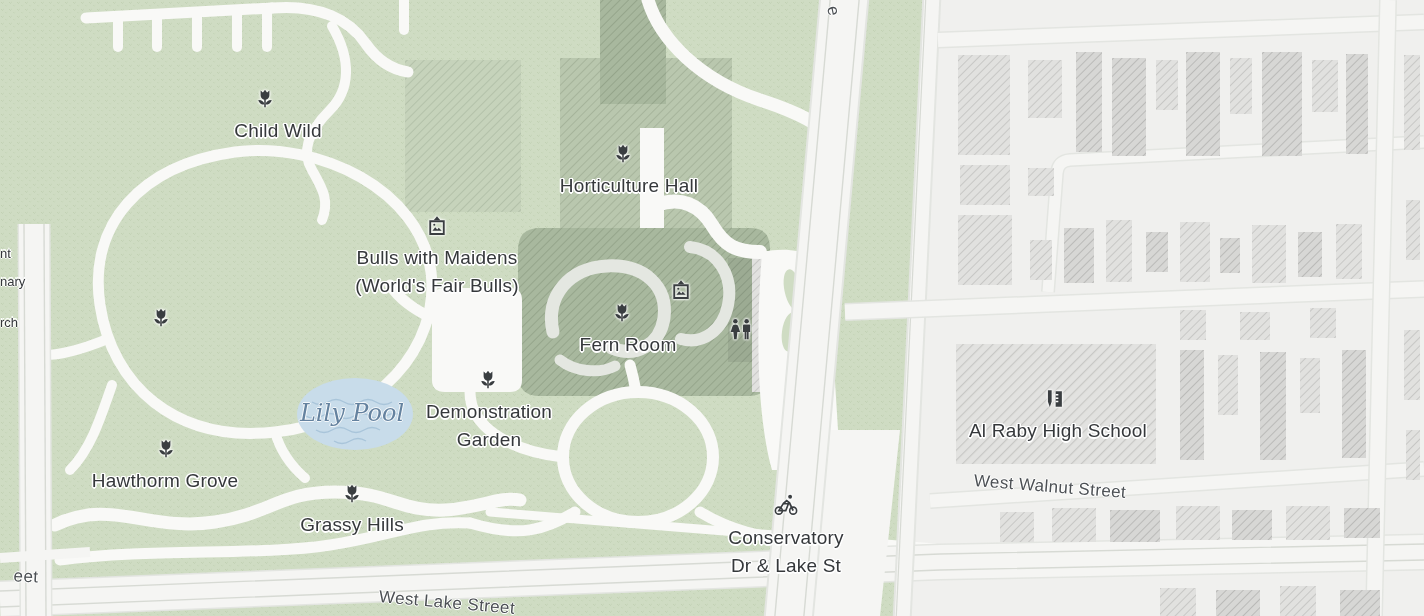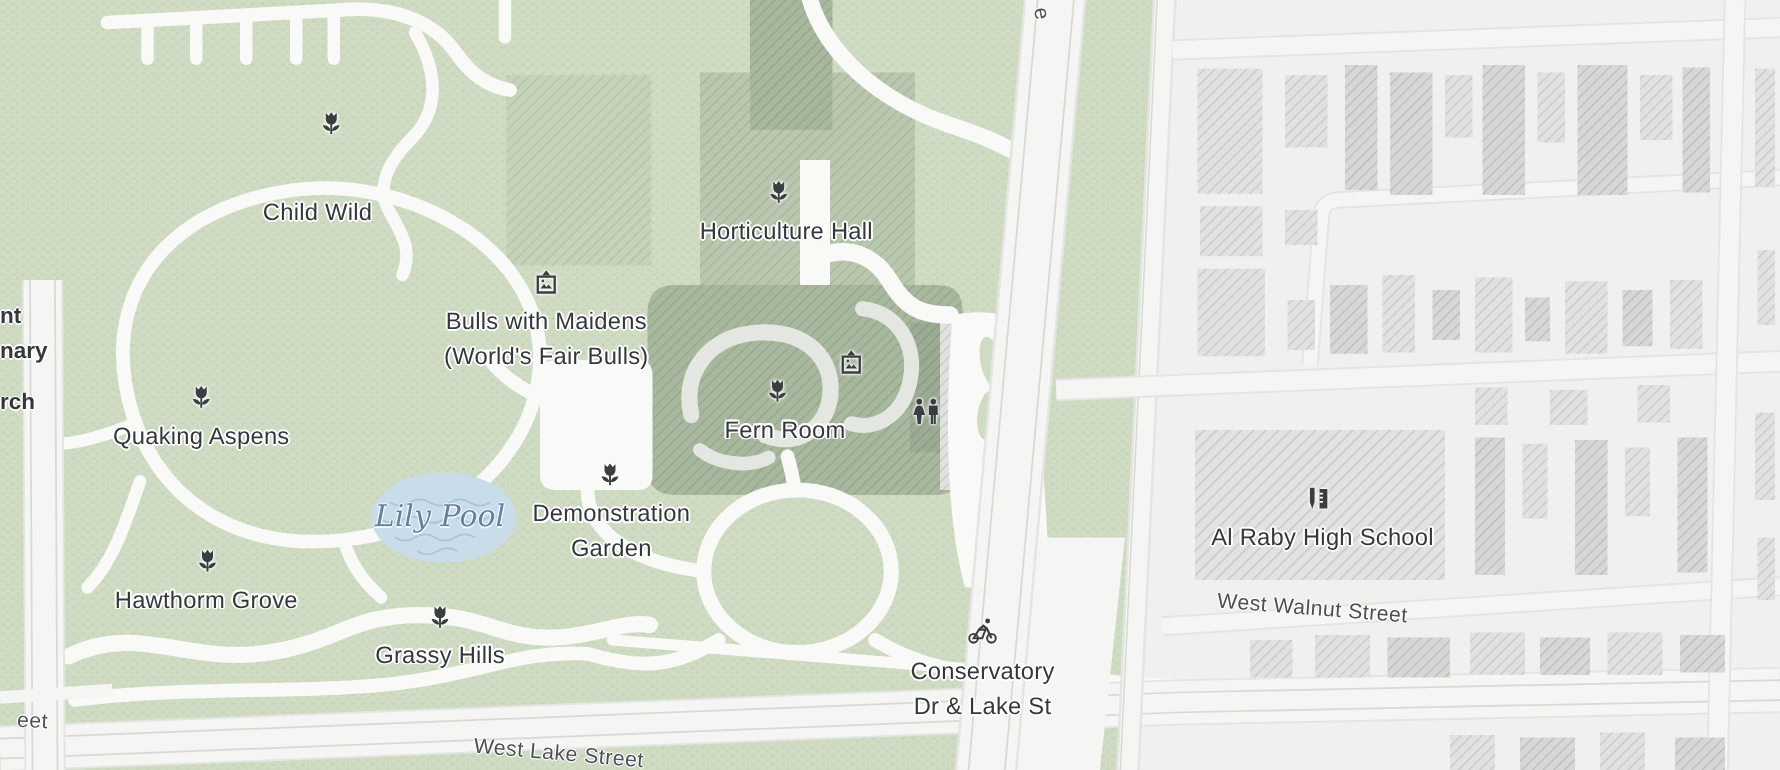--- a/index.html
+++ b/index.html
@@ -24,21 +24,21 @@
   .f-park{fill:var(--park);}
   .f-water{fill:var(--water);}
   .labels-layer{position:absolute;left:0;top:0;width:100%;height:100%;}
   .poi-label{position:absolute;transform:translate(-50%,-50%);
     font-size:19px;line-height:28px;font-weight:500;letter-spacing:.2px;
     color:var(--poi);text-align:center;white-space:nowrap;
     text-shadow:-1.5px 0 var(--halo),1.5px 0 var(--halo),0 -1.5px var(--halo),
       0 1.5px var(--halo),-1px -1px var(--halo),1px -1px var(--halo),
       -1px 1px var(--halo),1px 1px var(--halo);}
   .fragment-label{position:absolute;transform:translateY(-50%);
-    font-size:18px;font-weight:700;color:var(--poi);white-space:nowrap;
+    font-size:13px;font-weight:400;color:var(--poi);white-space:nowrap;
     text-shadow:-1.5px 0 var(--halo),1.5px 0 var(--halo),0 -1.5px var(--halo),
       0 1.5px var(--halo);}
   .street-label{position:absolute;transform:translate(-50%,-50%) rotate(var(--r,0deg));
     font-size:17px;font-weight:400;letter-spacing:.4px;color:var(--street);
     white-space:nowrap;
     text-shadow:-1px 0 var(--halo),1px 0 var(--halo),0 -1px var(--halo),0 1px var(--halo);}
   .water-label{position:absolute;transform:translate(-50%,-50%);
     font-family:"DejaVu Serif",serif;font-style:italic;font-size:24px;
     color:var(--wlabel);white-space:nowrap;
     text-shadow:-1px 0 rgba(255,255,255,.8),1px 0 rgba(255,255,255,.8),
@@ -226,21 +226,21 @@
 
   <div class="labels-layer">
       <div class="poi-icon" style="width: 23px; height: 23px; left: 265px; top: 99px;">
         <svg viewBox="0 0 24 24">
           <path d="M7.4 3l2.4 2.3L12 2.4l2.2 2.9L16.6 3v5.1a4.6 4.6 0 0 1-9.2 0z"></path>
           <path d="M11.2 12h1.6v8.6h-1.6z"></path>
           <path d="M11.6 17.8C8.7 18.2 5.8 16.3 5 13.2c3.3-.3 5.8 1.5 6.6 4.6z"></path>
           <path d="M12.4 17.8c2.9.4 5.8-1.5 6.6-4.6-3.3-.3-5.8 1.5-6.6 4.6z"></path>
         </svg>
       </div>
-      <div class="poi-label" style="left: 254px; top: 131px; margin-top: 40px;">
+      <div class="poi-label" style="left: 278px; top: 131px;">
         <div>Child Wild</div>
       </div>
       <div class="poi-icon" style="width: 23px; height: 23px; left: 623px; top: 154px;">
         <svg viewBox="0 0 24 24">
           <path d="M7.4 3l2.4 2.3L12 2.4l2.2 2.9L16.6 3v5.1a4.6 4.6 0 0 1-9.2 0z"></path>
           <path d="M11.2 12h1.6v8.6h-1.6z"></path>
           <path d="M11.6 17.8C8.7 18.2 5.8 16.3 5 13.2c3.3-.3 5.8 1.5 6.6 4.6z"></path>
           <path d="M12.4 17.8c2.9.4 5.8-1.5 6.6-4.6-3.3-.3-5.8 1.5-6.6 4.6z"></path>
         </svg>
       </div>
@@ -259,23 +259,20 @@
         <div>Bulls with Maidens</div>
         <div>(World's Fair Bulls)</div>
       </div>
       <div class="poi-icon" style="width: 23px; height: 23px; left: 161px; top: 318px;">
         <svg viewBox="0 0 24 24">
           <path d="M7.4 3l2.4 2.3L12 2.4l2.2 2.9L16.6 3v5.1a4.6 4.6 0 0 1-9.2 0z"></path>
           <path d="M11.2 12h1.6v8.6h-1.6z"></path>
           <path d="M11.6 17.8C8.7 18.2 5.8 16.3 5 13.2c3.3-.3 5.8 1.5 6.6 4.6z"></path>
           <path d="M12.4 17.8c2.9.4 5.8-1.5 6.6-4.6-3.3-.3-5.8 1.5-6.6 4.6z"></path>
         </svg>
-      </div>
-      <div class="poi-label" style="left: 161px; top: 350px;">
-        <div>Quaking Aspens</div>
       </div>
       <div class="poi-icon" style="width: 23px; height: 23px; left: 622px; top: 313px;">
         <svg viewBox="0 0 24 24">
           <path d="M7.4 3l2.4 2.3L12 2.4l2.2 2.9L16.6 3v5.1a4.6 4.6 0 0 1-9.2 0z"></path>
           <path d="M11.2 12h1.6v8.6h-1.6z"></path>
           <path d="M11.6 17.8C8.7 18.2 5.8 16.3 5 13.2c3.3-.3 5.8 1.5 6.6 4.6z"></path>
           <path d="M12.4 17.8c2.9.4 5.8-1.5 6.6-4.6-3.3-.3-5.8 1.5-6.6 4.6z"></path>
         </svg>
       </div>
       <div class="poi-label" style="left: 622px; top: 345px; padding-left: 12px;">

